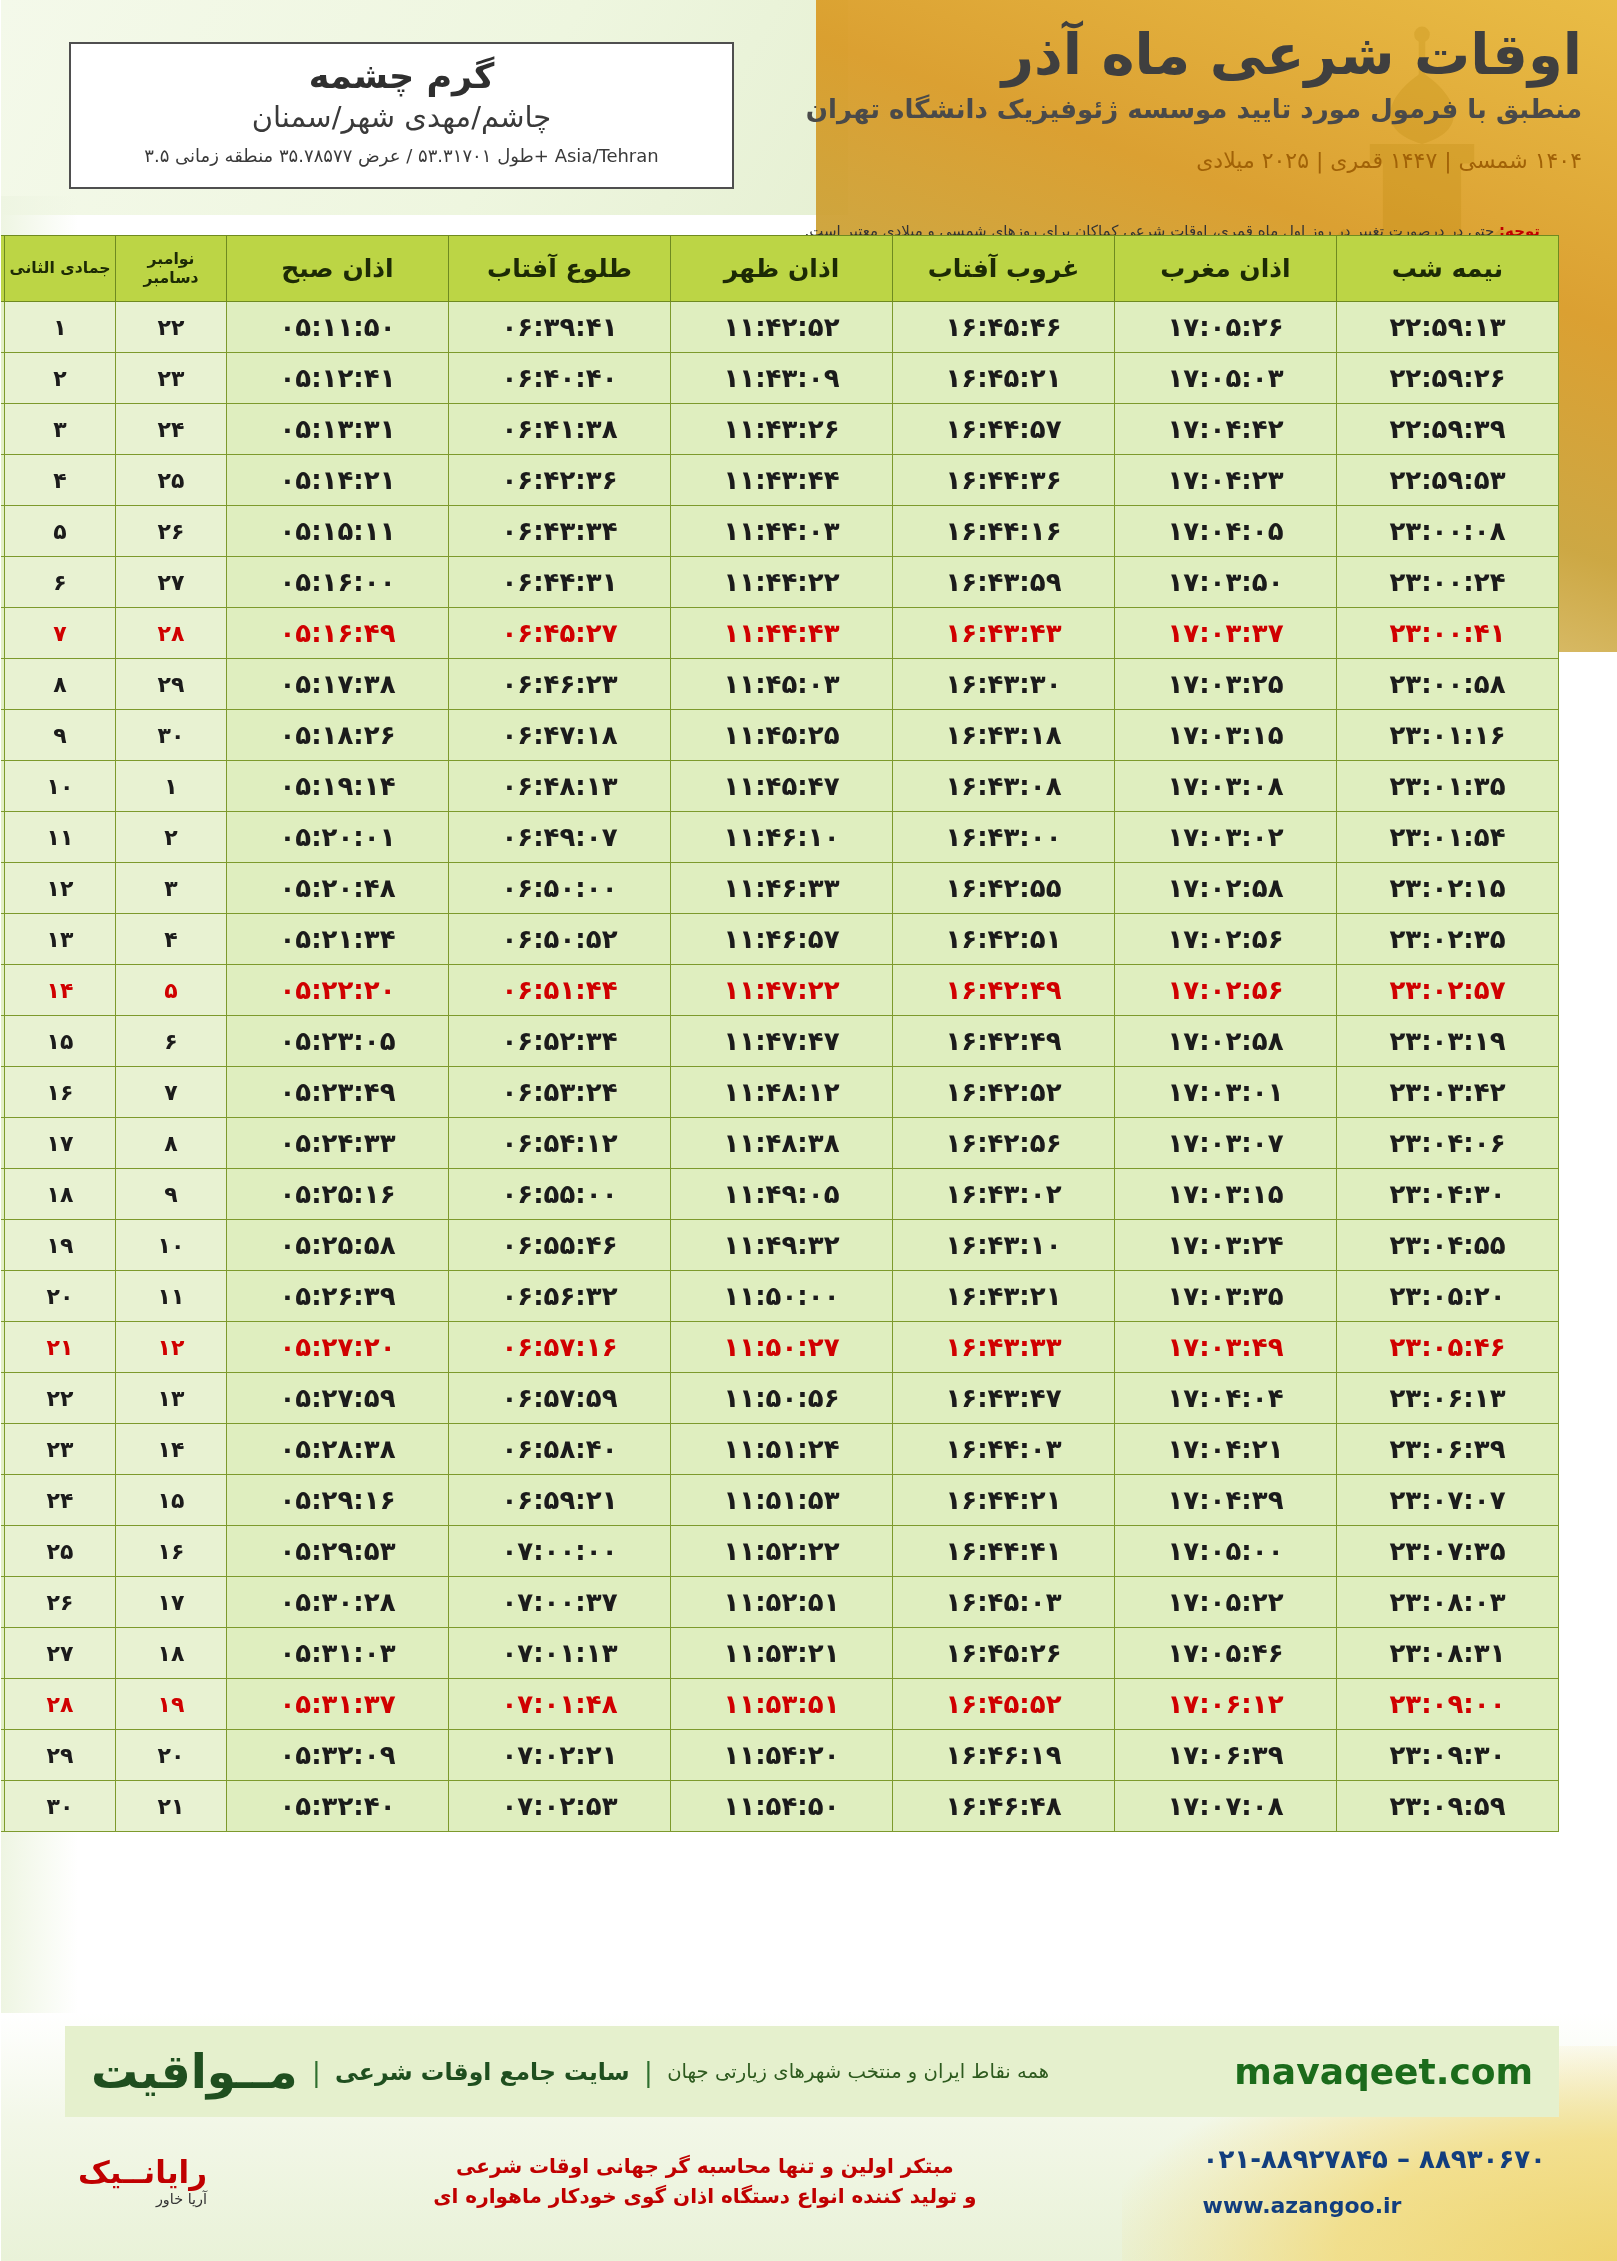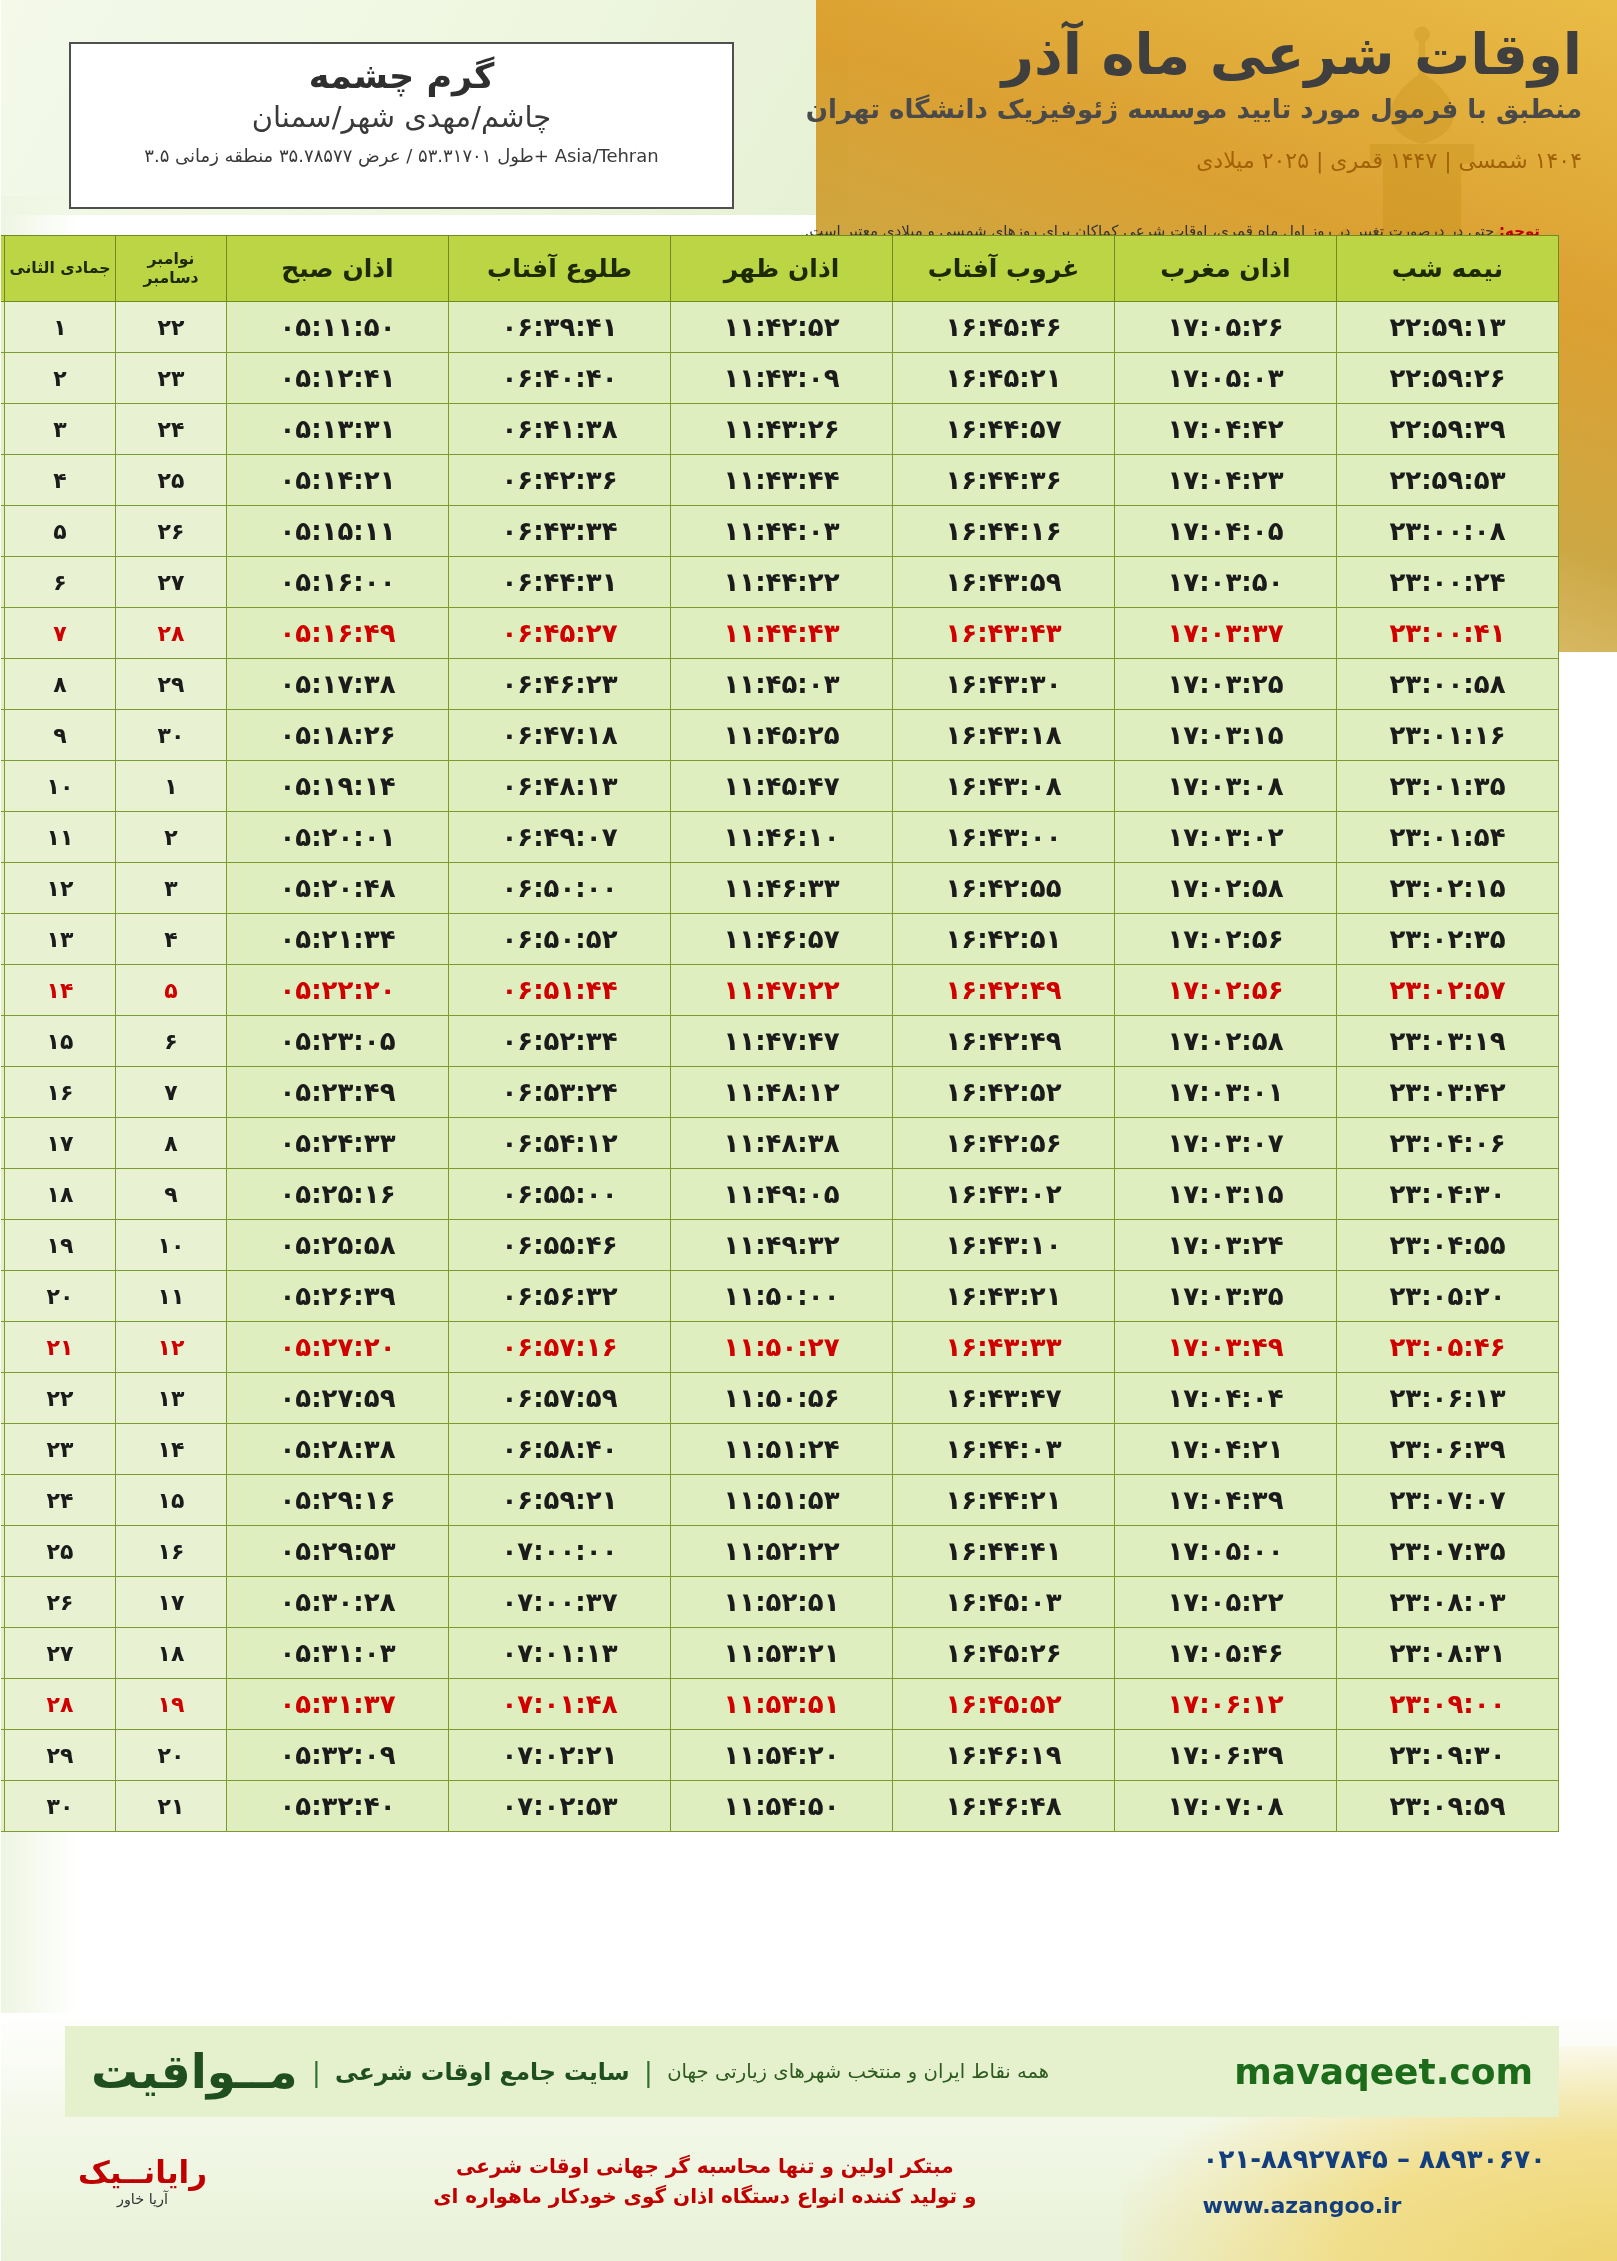--- a/index.html
+++ b/index.html
@@ -49,21 +49,21 @@
   }
   .title-sub{
     font-size:26px;font-weight:bold;color:#4a4a4a;margin-top:9px;
   }
   .title-years{
     font-size:22px;color:#a16207;margin-top:24px;
   }
 
   
   .city-box{
-    position:absolute;left:69px;top:42px;width:665px;height:167px;
+    position:absolute;left:69px;top:42px;width:665px;height:147px;
     border:2px solid #4f4f4f;background:#ffffff;
     box-sizing:border-box;text-align:center;
   }
   .city-name{font-size:35px;font-weight:bold;color:#2f2f2f;margin-top:11.7px;}
   .city-sub{font-size:29px;color:#3a3a3a;margin-top:3.9px;}
   .city-coords{font-size:18px;color:#3a3a3a;margin-top:11.7px;direction:ltr;}
 
   
   .note{
     position:absolute;right:78px;top:222px;width:1474px;
@@ -125,21 +125,21 @@
     position:absolute;left:65px;bottom:26px;width:1494px;height:108px;
     display:flex;align-items:center;justify-content:space-between;
     padding:0 13px;box-sizing:border-box;
   }
   .fb-phone{direction:ltr;text-align:left;color:#123e7e;font-weight:bold;}
   .fb-phone .p1{font-size:26px;}
   .fb-phone .p2{font-size:22px;margin-top:19px;}
   .fb-center{text-align:center;color:#c00000;font-size:20px;font-weight:bold;line-height:1.5;}
   .fb-right{display:flex;align-items:center;gap:17px;}
   .logo-rayaneek{
-    text-align:center;line-height:1.2;
+    text-align:right;line-height:1.2;
   }
   .logo-rayaneek .r1{font-size:31px;font-weight:bold;color:#c00000;}
   .logo-rayaneek .r2{font-size:14.4px;color:#333;}
   .logo-azangoo{display:flex;align-items:center;gap:9px;}
   .logo-azangoo .az-text{text-align:right;}
   .logo-azangoo .a1{font-size:29px;font-weight:bold;color:#1a1a1a;}
   .logo-azangoo .a2{font-size:13px;color:#444;}
   .az-icon{
     width:63px;height:63px;background:#f0a81e;border-radius:9px;
     display:flex;align-items:center;justify-content:center;

